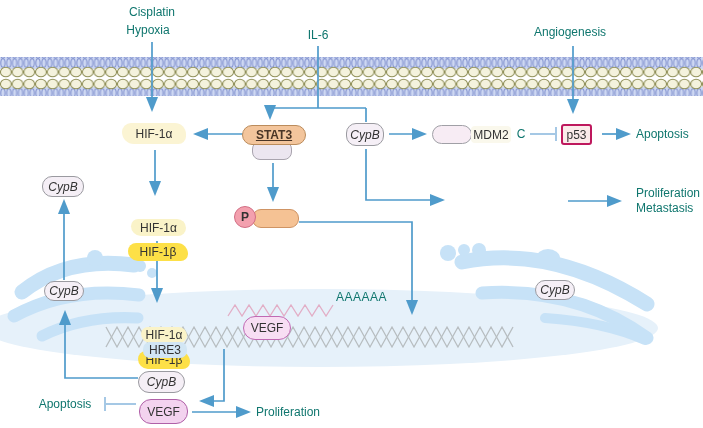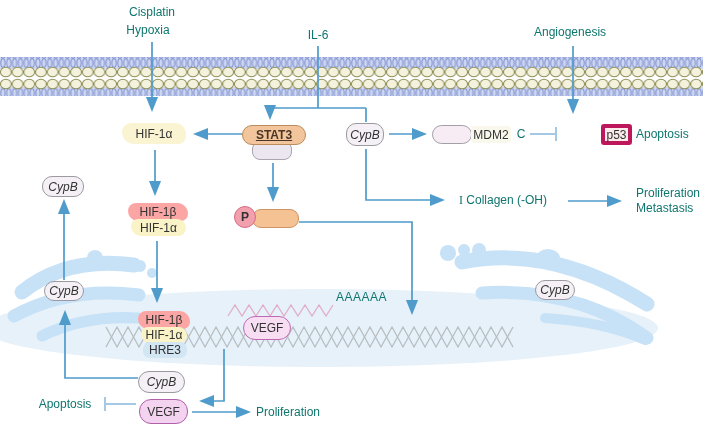--- a/index.html
+++ b/index.html
@@ -8,27 +8,27 @@
     font-family:"Liberation Sans", sans-serif;color:#333;overflow:hidden;
   }
   #lines{position:absolute;left:0;top:0;width:703px;height:428px;}
   .lbl{position:absolute;font-size:12px;color:#0f766e;text-align:center;white-space:nowrap;}
   .node{
     position:absolute;display:flex;align-items:center;justify-content:center;
     font-size:12px;color:#333;box-sizing:border-box;white-space:nowrap;
   }
   .cypb{background:#f5eff6;border:1.2px solid #9a9aa0;border-radius:10px;font-style:italic;}
   .blob-yellow{background:#fbf4d3;border-radius:12px 15px 10px 16px;}
-  .pill-green{background:#fca5a5;border-radius:9px 12px 8px 11px;}
+  .pill-green{background:#fde047;border-radius:9px 12px 8px 11px;margin-top:40px;}
   .pill-yellow{background:#faf3c8;border-radius:8px 10px 9px 11px;}
   .stat3{background:#f3c59c;border:1.2px solid #bb8c5c;border-radius:10px;font-weight:bold;color:#4a3526;z-index:3;}
   .underbox{background:#ece6f0;border:1px solid #a9a4ae;border-radius:8px;z-index:2;}
   .mdm2pill{background:#f7ecf4;border:1.2px solid #a0a0a6;border-radius:9.5px;}
   .mdm2lbl{background:#faf8ec;border-radius:4px;}
-  .p53{background:#fbebea;border:4px solid #be185d;border-radius:3px;margin-left:40px;}
+  .p53{background:#fbebea;border:2px solid #be185d;border-radius:3px;}
   .pcircle{background:#f3a0ae;border:1.3px solid #d26e84;border-radius:50%;z-index:3;font-weight:bold;}
   .pbar{background:#f5c294;border:1.3px solid #cf9464;border-radius:9px;z-index:2;}
   .vegf{background:#f7def3;border:1.5px solid #c06ab4;border-radius:12px;}
   .hre{background:#d2e6f4;border-radius:7px;}
   .serifI{font-family:"Liberation Serif", serif;}
 </style>
 </head>
 <body>
 
 <div id="stage">
@@ -115,21 +115,20 @@
   <div class="node blob-yellow" style="left:122px;top:123px;width:64px;height:21px;">HIF-1α</div>
   <div class="node underbox" style="left:252px;top:141px;width:40px;height:19px;"></div>
   <div class="node stat3" style="left:242px;top:125px;width:64px;height:20px;text-decoration:underline;">STAT3</div>
   <div class="node cypb" style="left:346px;top:123px;width:38px;height:23px;">CypB</div>
   <div class="node mdm2pill" style="left:432px;top:125px;width:40px;height:19px;"></div>
   <div class="node mdm2lbl" style="left:471px;top:126px;width:40px;height:17px;">MDM2</div>
   <div class="lbl" style="left:513px;top:127px;width:16px;">C</div>
   <div class="node p53" style="left:561px;top:124px;width:31px;height:21px;">p53</div>
   <div class="lbl" style="left:636px;top:127px;width:58px;text-align:left;">Apoptosis</div>
 
-  <div class="lbl" style="left:455px;top:193px;width:96px;"><span class="serifI">I</span><span> Collagen (-OH)</span></div>
   <div class="lbl" style="left:636px;top:186px;width:70px;text-align:left;">Proliferation</div>
   <div class="lbl" style="left:636px;top:201px;width:70px;text-align:left;">Metastasis</div>
 
   <div class="node pbar" style="left:252px;top:209px;width:47px;height:19px;"></div>
   <div class="node pcircle" style="left:234px;top:206px;width:22px;height:22px;">P</div>
 
   <div class="node pill-green" style="left:128px;top:203px;width:60px;height:18px;">HIF-1β</div>
   <div class="node pill-yellow" style="left:131px;top:219px;width:55px;height:17px;">HIF-1α</div>
 
   <div class="node cypb" style="left:42px;top:176px;width:42px;height:21px;">CypB</div>

